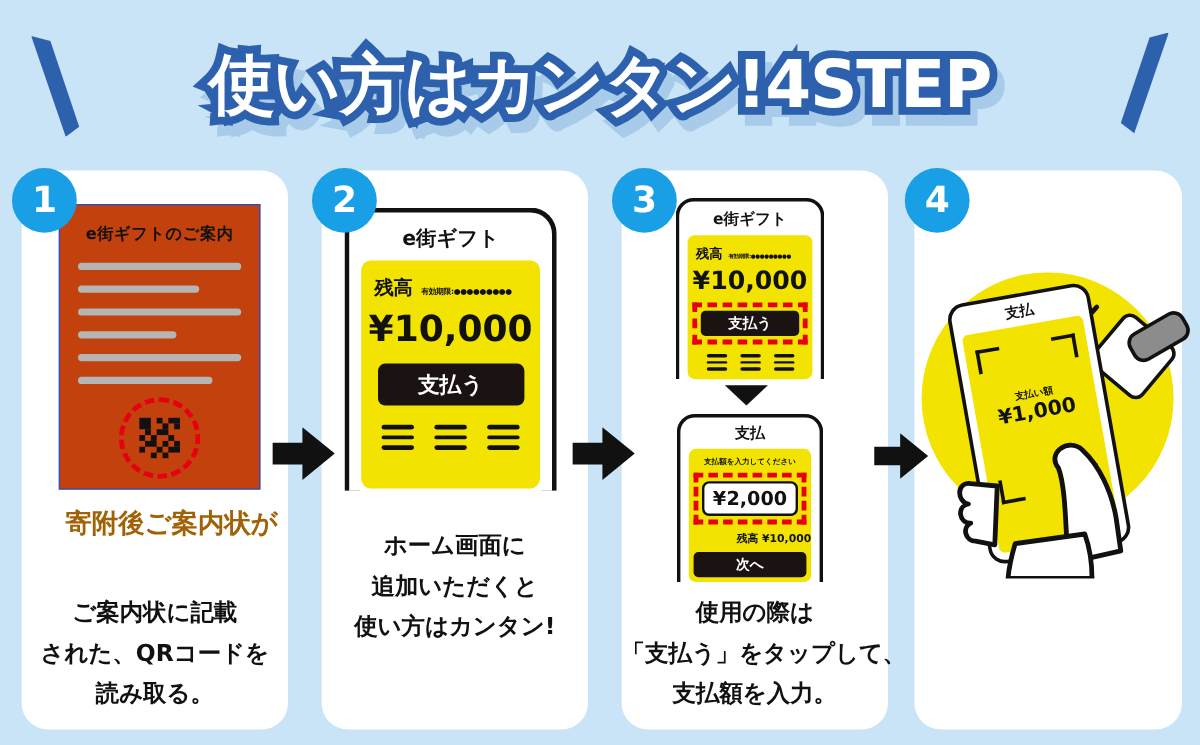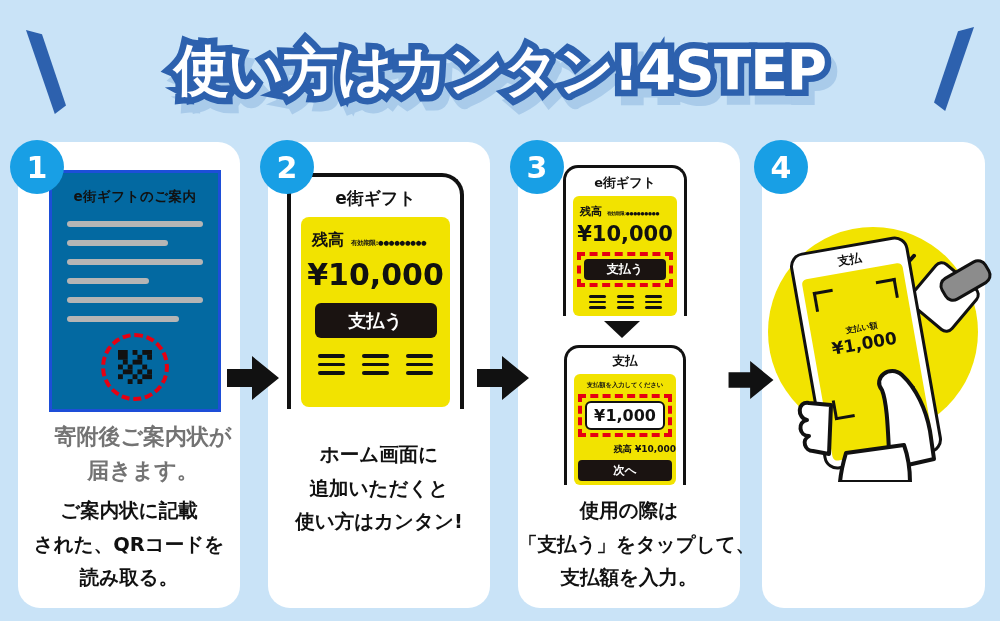--- a/index.html
+++ b/index.html
@@ -23,31 +23,31 @@
   .slash-r{left:934px;top:27px;clip-path:polygon(60% 5%,100% 0%,28% 100%,0% 90%);}
   
   .card{position:absolute;top:142px;height:466px;background:#fff;border-radius:22px;}
   .step-num{
     position:absolute;top:140px;width:54px;height:54px;border-radius:50%;
     background:#189FE5;color:#fff;font-size:30px;font-weight:bold;
     display:flex;align-items:center;justify-content:center;z-index:6;
   }
   .arrow-right{position:absolute;z-index:5;}
   
-  .doc{position:absolute;left:31px;top:28px;width:166px;height:236px;background:#0369a1;border:3px solid #1d4ed8;}
+  .doc{position:absolute;left:31px;top:28px;width:166px;height:236px;background:#c2410c;border:1px solid #1d4ed8;}
   .doc-title{text-align:center;font-size:13.5px;font-weight:bold;color:#111;margin-top:15px;letter-spacing:0.5px;}
   .doc-lines{margin:15px 15px 0 15px;}
   .doc-line{height:6px;border-radius:3px;background:#B5B5B5;margin-bottom:13px;}
   .qr-wrap{position:absolute;left:50%;bottom:8px;transform:translateX(-50%);
     width:60px;height:60px;border:4.5px dashed #E60012;border-radius:50%;
     display:flex;align-items:center;justify-content:center;}
   
   .cap{position:absolute;left:0;right:0;text-align:center;font-weight:bold;color:#111;}
   .cap div{white-space:nowrap;}
-  .cap-red{color:#737373;font-size:22px;line-height:34px;padding-left:28px;}
+  .cap-red{color:#a16207;font-size:22px;line-height:34px;padding-left:28px;}
   .cap-blk{font-size:19.5px;line-height:33.5px;}
   
   .phone{position:absolute;background:#fff;border:4px solid #111;border-bottom:none;border-radius:22px 22px 0 0;}
   .phone-sm{border-width:3px;border-radius:15px 15px 0 0;}
   .p-hdr{text-align:center;font-weight:bold;color:#111;}
   .screen{background:#F2E300;border-radius:8px;position:relative;overflow:hidden;margin:0 auto;}
   .bal-row{display:flex;align-items:baseline;}
   .bal-label{font-weight:bold;color:#111;}
   .expiry{font-weight:bold;color:#111;letter-spacing:-0.3px;}
   .amount{font-weight:bold;color:#111;text-align:center;}
@@ -121,21 +121,20 @@
           <rect x="3" y="5" width="1" height="1"></rect>
             <rect x="5" y="5" width="2" height="1"></rect>
           <rect x="2" y="6" width="1" height="1"></rect>
             <rect x="4" y="6" width="1" height="1"></rect>
         </g>
       </svg>
     </div>
   </div>
   <div class="cap cap-red" style="top:278px;">
     <div>寄附後ご案内状が</div>
-    <div>届きます。</div>
   </div>
   <div class="cap cap-blk" style="top:352px;">
     <div>ご案内状に記載</div>
     <div>された、QRコードを</div>
     <div>読み取る。</div>
   </div>
 </div>
 <div class="step-num" style="left:10px;">1</div>
 
 <div class="card" style="left:268px;width:222px;">
@@ -209,21 +208,21 @@
   </div>
   <div class="tri-down" style="left:86px;top:179px;"></div>
 
   <div class="phone phone-sm" style="left:46px;top:203px;width:116px;height:137px;">
     <div class="p-hdr" style="font-size:12.5px;margin-top:5px;">支払</div>
     <div class="screen" style="width:102px;height:calc(100% - 26px);margin-top:4px;border-radius:6px;">
       <div style="text-align:center;font-size:6.3px;font-weight:bold;color:#111;padding-top:7px;">支払額を入力してください</div>
       <div class="dash-box" style="margin:4px 4px 0 4px;padding:3px;">
         <div class="input-box" style="height:25px;font-size:16px;padding:0 7px;">
           <span>¥</span>
-          <span>1,000</span>
+          <span>2,000</span>
         </div>
       </div>
       <div style="text-align:right;font-size:9px;font-weight:bold;color:#111;margin-top:6px;">残高 ¥10,000</div>
       <div class="btn-dark" style="width:94px;height:21px;font-size:11.5px;border-radius:4px;margin-top:4px;">次へ</div>
     </div>
   </div>
   <div class="cap cap-blk" style="top:352px;">
     <div>使用の際は</div>
     <div>「支払う」をタップして、</div>
     <div>支払額を入力。</div>

